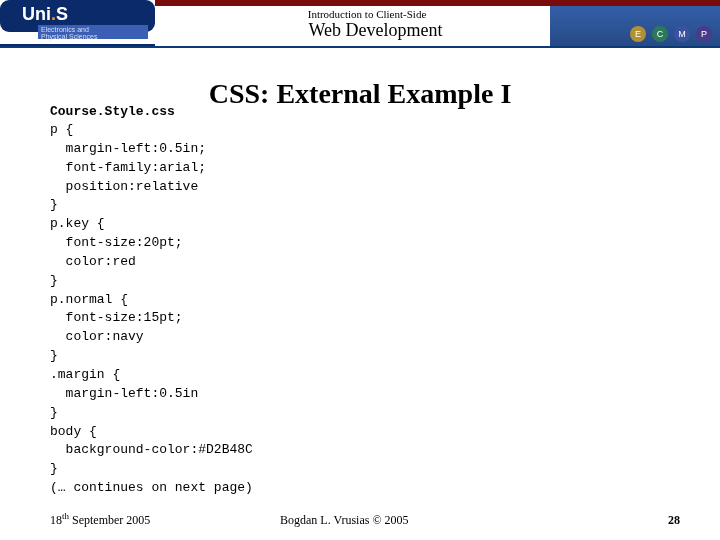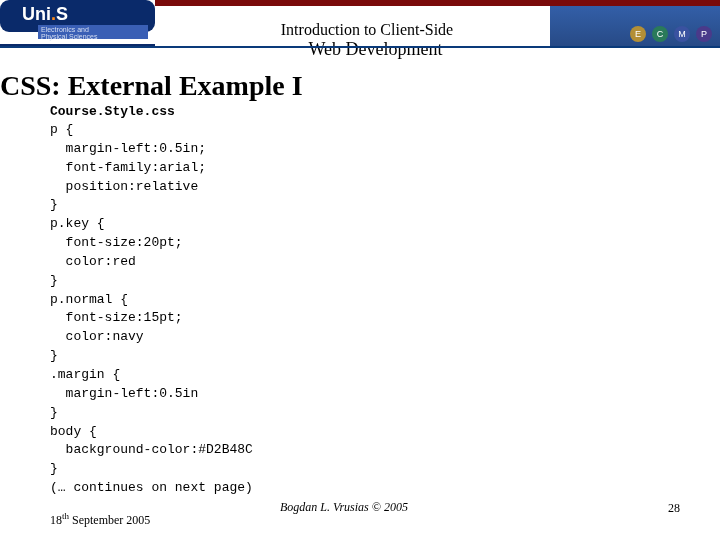--- a/index.html
+++ b/index.html
@@ -5,42 +5,42 @@
   * { margin: 0; padding: 0; box-sizing: border-box; }
   body { width: 720px; height: 540px; background: #fff; font-family: Georgia, 'Times New Roman', serif; position: relative; overflow: hidden; }
 
   .header-band { width: 720px; height: 46px; position: relative; }
   .header-left { position: absolute; left: 0; top: 0; width: 155px; height: 32px; background: #0a2a6a; border-radius: 9px; }
   .unis { position: absolute; left: 22px; top: 4px; color: #fff; font-family: Arial, sans-serif; font-size: 18px; font-weight: bold; }
   .unis .dot { color: #ff8c1a; }
   .eps-bar { position: absolute; left: 38px; top: 25px; width: 110px; height: 14px; background: #3a5fb5; color: #d5def2; font: 7px Arial, sans-serif; line-height: 7px; padding: 1px 3px; }
   .header-redstrip { position: absolute; left: 155px; top: 0; width: 565px; height: 6px; background: #7a0b0b; }
   .header-mid { position: absolute; left: 155px; top: 6px; width: 395px; height: 40px; background: #fff; text-align: center; }
-  .header-mid .t1 { font-size: 16px; margin-top: 15px; padding-left: 29px; }
+  .header-mid .t1 { font-size: 11px; margin-top: 2px; padding-left: 29px; }
   .header-mid .t2 { font-size: 18px; padding-left: 46px; }
   .header-right { position: absolute; right: 0; top: 6px; width: 170px; height: 40px; background: linear-gradient(180deg,#335fa8 0%, #274a86 100%); }
   .circles { position: absolute; right: 8px; bottom: 4px; display: flex; gap: 6px; }
   .circle { width: 16px; height: 16px; border-radius: 50%; display: flex; align-items: center; justify-content: center; font: 9px Arial, sans-serif; color: #fff; }
   .c1 { background: #b38f36; } .c2 { background: #2a7a5a; } .c3 { background: #3a52a0; } .c4 { background: #4a3a8a; }
   .header-photo-img { position: absolute; left: 550px; top: 6px; width: 48px; height: 40px; background: linear-gradient(135deg,#c8c0b0,#e6e0d4); border-left: 2px solid #eee; }
   .header-photo-img2 { position: absolute; left: 598px; top: 6px; width: 40px; height: 40px; background: radial-gradient(circle at 30% 40%, #dce6f2 0%, #7aa0c8 70%); }
   .divider { position: absolute; left: 0; top: 46px; width: 720px; height: 2px; background: #0a3a7a; }
   .darkstrip { position: absolute; left: 0; top: 44px; width: 155px; height: 2px; background: #0a2a6a; }
 
-  .slide-title { text-align: left; font-size: 28px; font-weight: bold; margin-top: 24px; color: #000; font-family: Georgia, 'Times New Roman', serif; }
+  .slide-title { text-align: center; font-size: 28px; font-weight: bold; margin-top: 32px; color: #000; font-family: Georgia, 'Times New Roman', serif; }
 
   .content { position: absolute; left: 50px; top: 104px; width: 620px; }
   .filename { font-family: "Courier New", monospace; font-size: 13px; font-weight: bold; color: #000; margin-bottom: 2px; }
   .code { font-family: "Courier New", monospace; font-size: 13px; color: #000; line-height: 1.45; white-space: pre; }
 
   .footer { position: absolute; left: 50px; bottom: 12px; width: 630px; font-family: Georgia, 'Times New Roman', serif; font-size: 12px; color: #000; }
   .footer .date { position: absolute; left: 0; bottom: 0; }
   .footer .date .th { font-size: 9px; vertical-align: super; margin-top: 32px; }
-  .footer .author { position: absolute; left: 230px; bottom: 13px; font-style: italic; }
-  .footer .pagenum { position: absolute; right: 0; bottom: 12px; }
+  .footer .author { position: absolute; left: 230px; bottom: 0; }
+  .footer .pagenum { position: absolute; right: 0; bottom: 0; font-weight: bold; }
 </style>
 </head>
 <body>
 
 <div class="header-band">
   <div class="header-left">
     <div class="unis">
       <span>Uni</span><span class="dot">.</span><span>S</span>
     </div>
     <div class="eps-bar">

